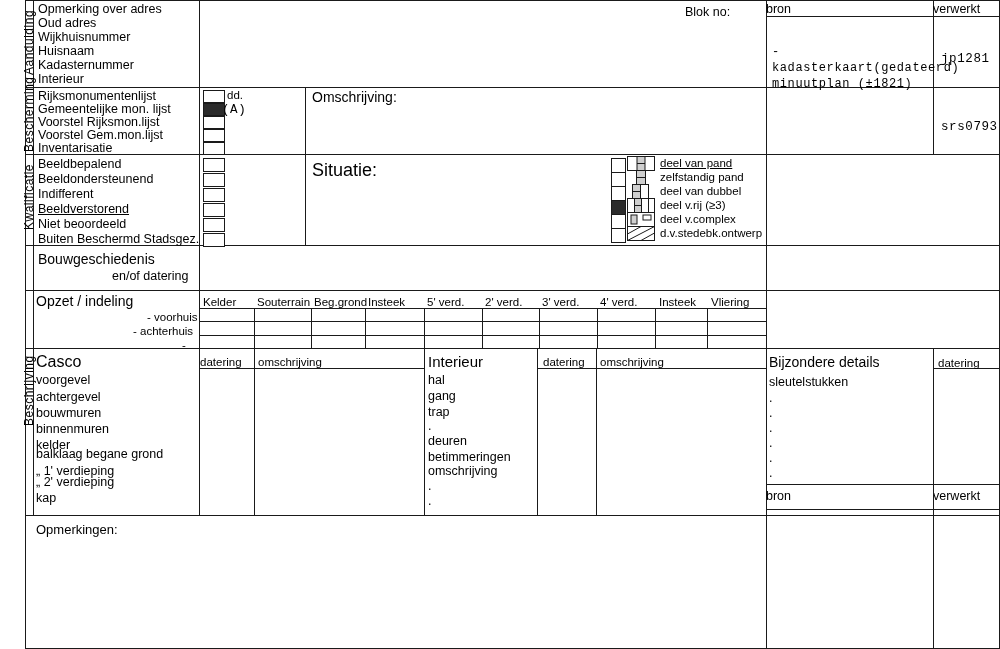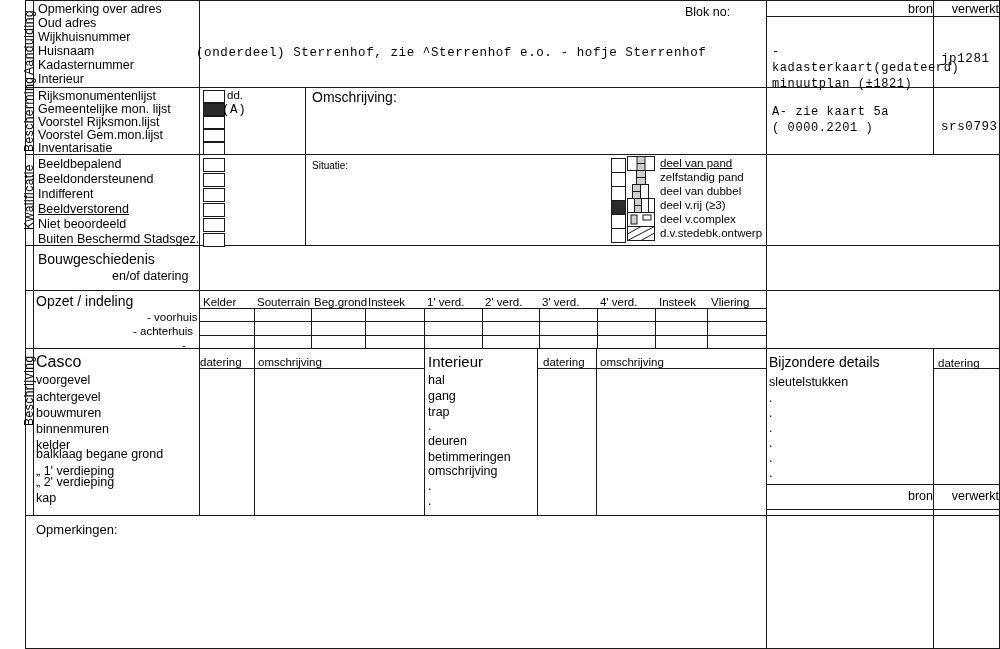--- a/index.html
+++ b/index.html
@@ -22,21 +22,21 @@
     position:absolute;
     writing-mode:vertical-rl;
     transform:rotate(180deg);
     text-align:center;
     font-size:12px;
     letter-spacing:0.5px;
   }
   .mono{font-family:"Liberation Mono", monospace;font-size:12.5px;letter-spacing:0.6px;}
   .box{position:absolute;border:1px solid #1a1a1a;background:#fff;}
   .box.filled{background:#2b2b2b;}
-  .ctr{text-align:right;}
+  .ctr{text-align:left;}
   svg{display:block;}
   .icon-wrap{position:absolute;}
 </style>
 </head>
 <body>
 
 <div class="sheet">
 
   <div class="ln hl" style="left:25px;top:0px;width:975px;"></div>
   <div class="ln hl" style="left:25px;top:87px;width:975px;"></div>
@@ -65,34 +65,31 @@
   <div class="vert" style="left:25px;top:162px;width:9px;height:70px;line-height:9px;">Kwalificatie</div>
   <div class="vert" style="left:25px;top:355px;width:9px;height:72px;line-height:9px;">Beschrijving</div>
 
   <div class="lbl" style="left:38px;top:2px;">Opmerking over adres</div>
   <div class="lbl" style="left:38px;top:16px;">Oud adres</div>
   <div class="lbl" style="left:38px;top:30px;">Wijkhuisnummer</div>
   <div class="lbl" style="left:38px;top:44px;">Huisnaam</div>
   <div class="lbl" style="left:38px;top:58px;">Kadasternummer</div>
   <div class="lbl" style="left:38px;top:72px;">Interieur</div>
 
-  <div class="mono" style="position:absolute;left:196px;top:46px;width:560px;">(onderdeel) Sterrenhof, zie ^Sterrenhof  e.o. - hofje Sterrenhof</div>
 
   <div class="lbl" style="left:685px;top:5px;">Blok no:</div>
 
   <div class="lbl ctr" style="left:766px;top:2px;width:167px;">bron</div>
   <div class="lbl ctr" style="left:933px;top:2px;width:66px;">verwerkt</div>
 
   <div class="mono" style="position:absolute;left:772px;top:44px;width:160px;white-space:pre-line;line-height:16px;font-size:12px;">-
 kadasterkaart(gedateerd)
 minuutplan (±1821)</div>
   <div class="mono" style="position:absolute;left:941px;top:52px;">jp1281</div>
 
-  <div class="mono" style="position:absolute;left:772px;top:104px;width:160px;white-space:pre-line;line-height:16px;font-size:12px;">A- zie kaart 5a
-   ( 0000.2201 )</div>
   <div class="mono" style="position:absolute;left:941px;top:120px;">srs0793</div>
 
   <div class="lbl ctr" style="left:766px;top:489px;width:167px;">bron</div>
   <div class="lbl ctr" style="left:933px;top:489px;width:66px;">verwerkt</div>
 
   <div class="lbl" style="left:38px;top:89px;">Rijksmonumentenlijst</div>
   <div class="lbl" style="left:38px;top:102px;">Gemeentelijke mon. lijst</div>
   <div class="lbl" style="left:38px;top:115px;">Voorstel Rijksmon.lijst</div>
   <div class="lbl" style="left:38px;top:128px;">Voorstel Gem.mon.lijst</div>
   <div class="lbl" style="left:38px;top:141px;">Inventarisatie</div>
@@ -115,21 +112,21 @@
   <div class="lbl" style="left:38px;top:217px;">Niet beoordeeld</div>
   <div class="lbl" style="left:38px;top:232px;">Buiten Beschermd Stadsgez.</div>
 
   <div class="box" style="left:203px;top:158px;width:20px;height:12px;"></div>
   <div class="box" style="left:203px;top:173px;width:20px;height:12px;"></div>
   <div class="box" style="left:203px;top:188px;width:20px;height:12px;"></div>
   <div class="box" style="left:203px;top:203px;width:20px;height:12px;"></div>
   <div class="box" style="left:203px;top:218px;width:20px;height:12px;"></div>
   <div class="box" style="left:203px;top:233px;width:20px;height:12px;"></div>
 
-  <div class="lbl" style="left:312px;top:160px;font-size:10px;">Situatie:</div>
+  <div class="lbl" style="left:312px;top:160px;font-size:18px;">Situatie:</div>
 
   <div class="box" style="left:611px;top:158px;width:13px;height:13px;"></div>
   <div class="box" style="left:611px;top:172px;width:13px;height:13px;"></div>
   <div class="box" style="left:611px;top:186px;width:13px;height:13px;"></div>
   <div class="box filled" style="left:611px;top:200px;width:13px;height:13px;"></div>
   <div class="box" style="left:611px;top:214px;width:13px;height:13px;"></div>
   <div class="box" style="left:611px;top:228px;width:13px;height:13px;"></div>
 
   <div class="icon-wrap" style="left:627px;top:156px;">
     <svg width="28" height="15" viewBox="0 0 28 15">
@@ -189,21 +186,21 @@
   <div class="lbl" style="left:36px;top:293px;font-size:14px;">Opzet / indeling</div>
 
   <div class="lbl lbl-sm" style="left:147px;top:311px;">- voorhuis</div>
   <div class="lbl lbl-sm" style="left:133px;top:325px;">- achterhuis</div>
   <div class="lbl lbl-sm" style="left:182px;top:339px;">-</div>
 
   <div class="lbl lbl-sm" style="left:203px;top:296px;">Kelder</div>
   <div class="lbl lbl-sm" style="left:257px;top:296px;">Souterrain</div>
   <div class="lbl lbl-sm" style="left:314px;top:296px;">Beg.grond</div>
   <div class="lbl lbl-sm" style="left:368px;top:296px;">Insteek</div>
-  <div class="lbl lbl-sm" style="left:427px;top:296px;">1' verd.</div>
+  <div class="lbl lbl-sm" style="left:427px;top:296px;">5' verd.</div>
   <div class="lbl lbl-sm" style="left:485px;top:296px;">2' verd.</div>
   <div class="lbl lbl-sm" style="left:542px;top:296px;">3' verd.</div>
   <div class="lbl lbl-sm" style="left:600px;top:296px;">4' verd.</div>
   <div class="lbl lbl-sm" style="left:659px;top:296px;">Insteek</div>
   <div class="lbl lbl-sm" style="left:711px;top:296px;">Vliering</div>
 
   <div class="ln hl" style="left:199px;top:308px;width:567px;"></div>
   <div class="ln hl" style="left:199px;top:321px;width:567px;"></div>
   <div class="ln hl" style="left:199px;top:335px;width:567px;"></div>
   <div class="ln vl" style="left:254px;top:308px;height:40px;"></div>

